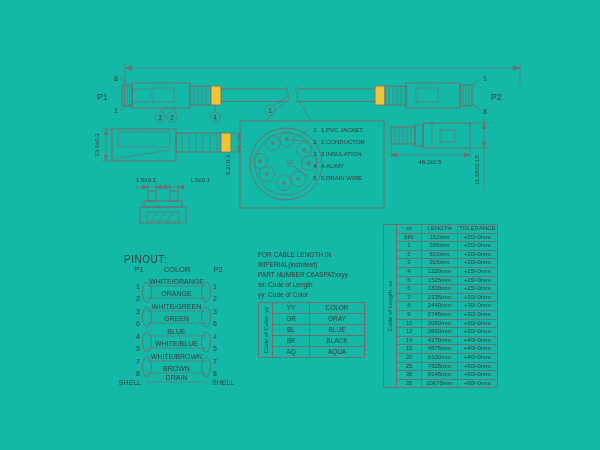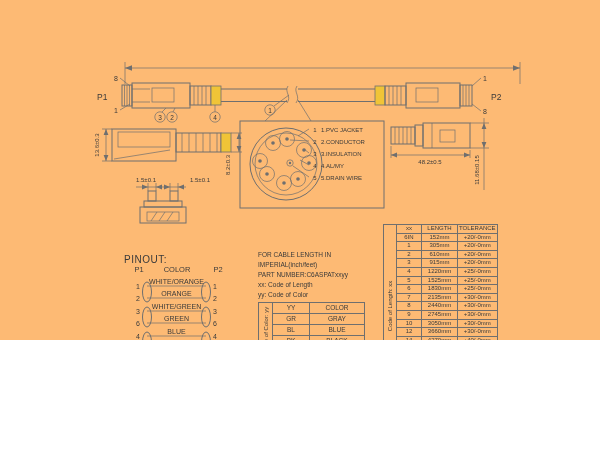--- a/index.html
+++ b/index.html
@@ -1,16 +1,16 @@
 <!DOCTYPE html>
 <html style="--accent-yellow: #F0C437; --line: #6f6f6f; --text: #3a3a3a;"><head>
 <meta charset="utf-8">
 <style>
   html,body{margin:0;padding:0;background:#fff;}
-  .stage{position:relative;width:600px;height:340px;background:#fdba74;overflow:hidden;
+  .stage{position:relative;width:600px;height:450px;background:#14b8a6;overflow:hidden;
          font-family:"Liberation Sans",sans-serif;color:var(--text,#3a3a3a);}
   svg.art{position:absolute;left:0;top:0;}
   svg text{font-family:"Liberation Sans",sans-serif;fill:var(--text,#3a3a3a);}
   .ln{stroke:var(--line,#6f6f6f);fill:none;stroke-width:1;}
   .lnt{stroke:var(--line,#6f6f6f);fill:none;stroke-width:0.7;}
   .arr{fill:var(--line,#6f6f6f);stroke:none;}
   .fillY{fill:var(--accent-yellow,#F0C437);stroke:var(--line,#6f6f6f);stroke-width:0.8;}
   .dot{fill:var(--line,#6f6f6f);stroke:none;}
   .partinfo{position:absolute;left:258px;top:250px;width:132px;font-size:6.5px;line-height:10px;}
   .tblwrap{position:absolute;display:flex;align-items:stretch;}

